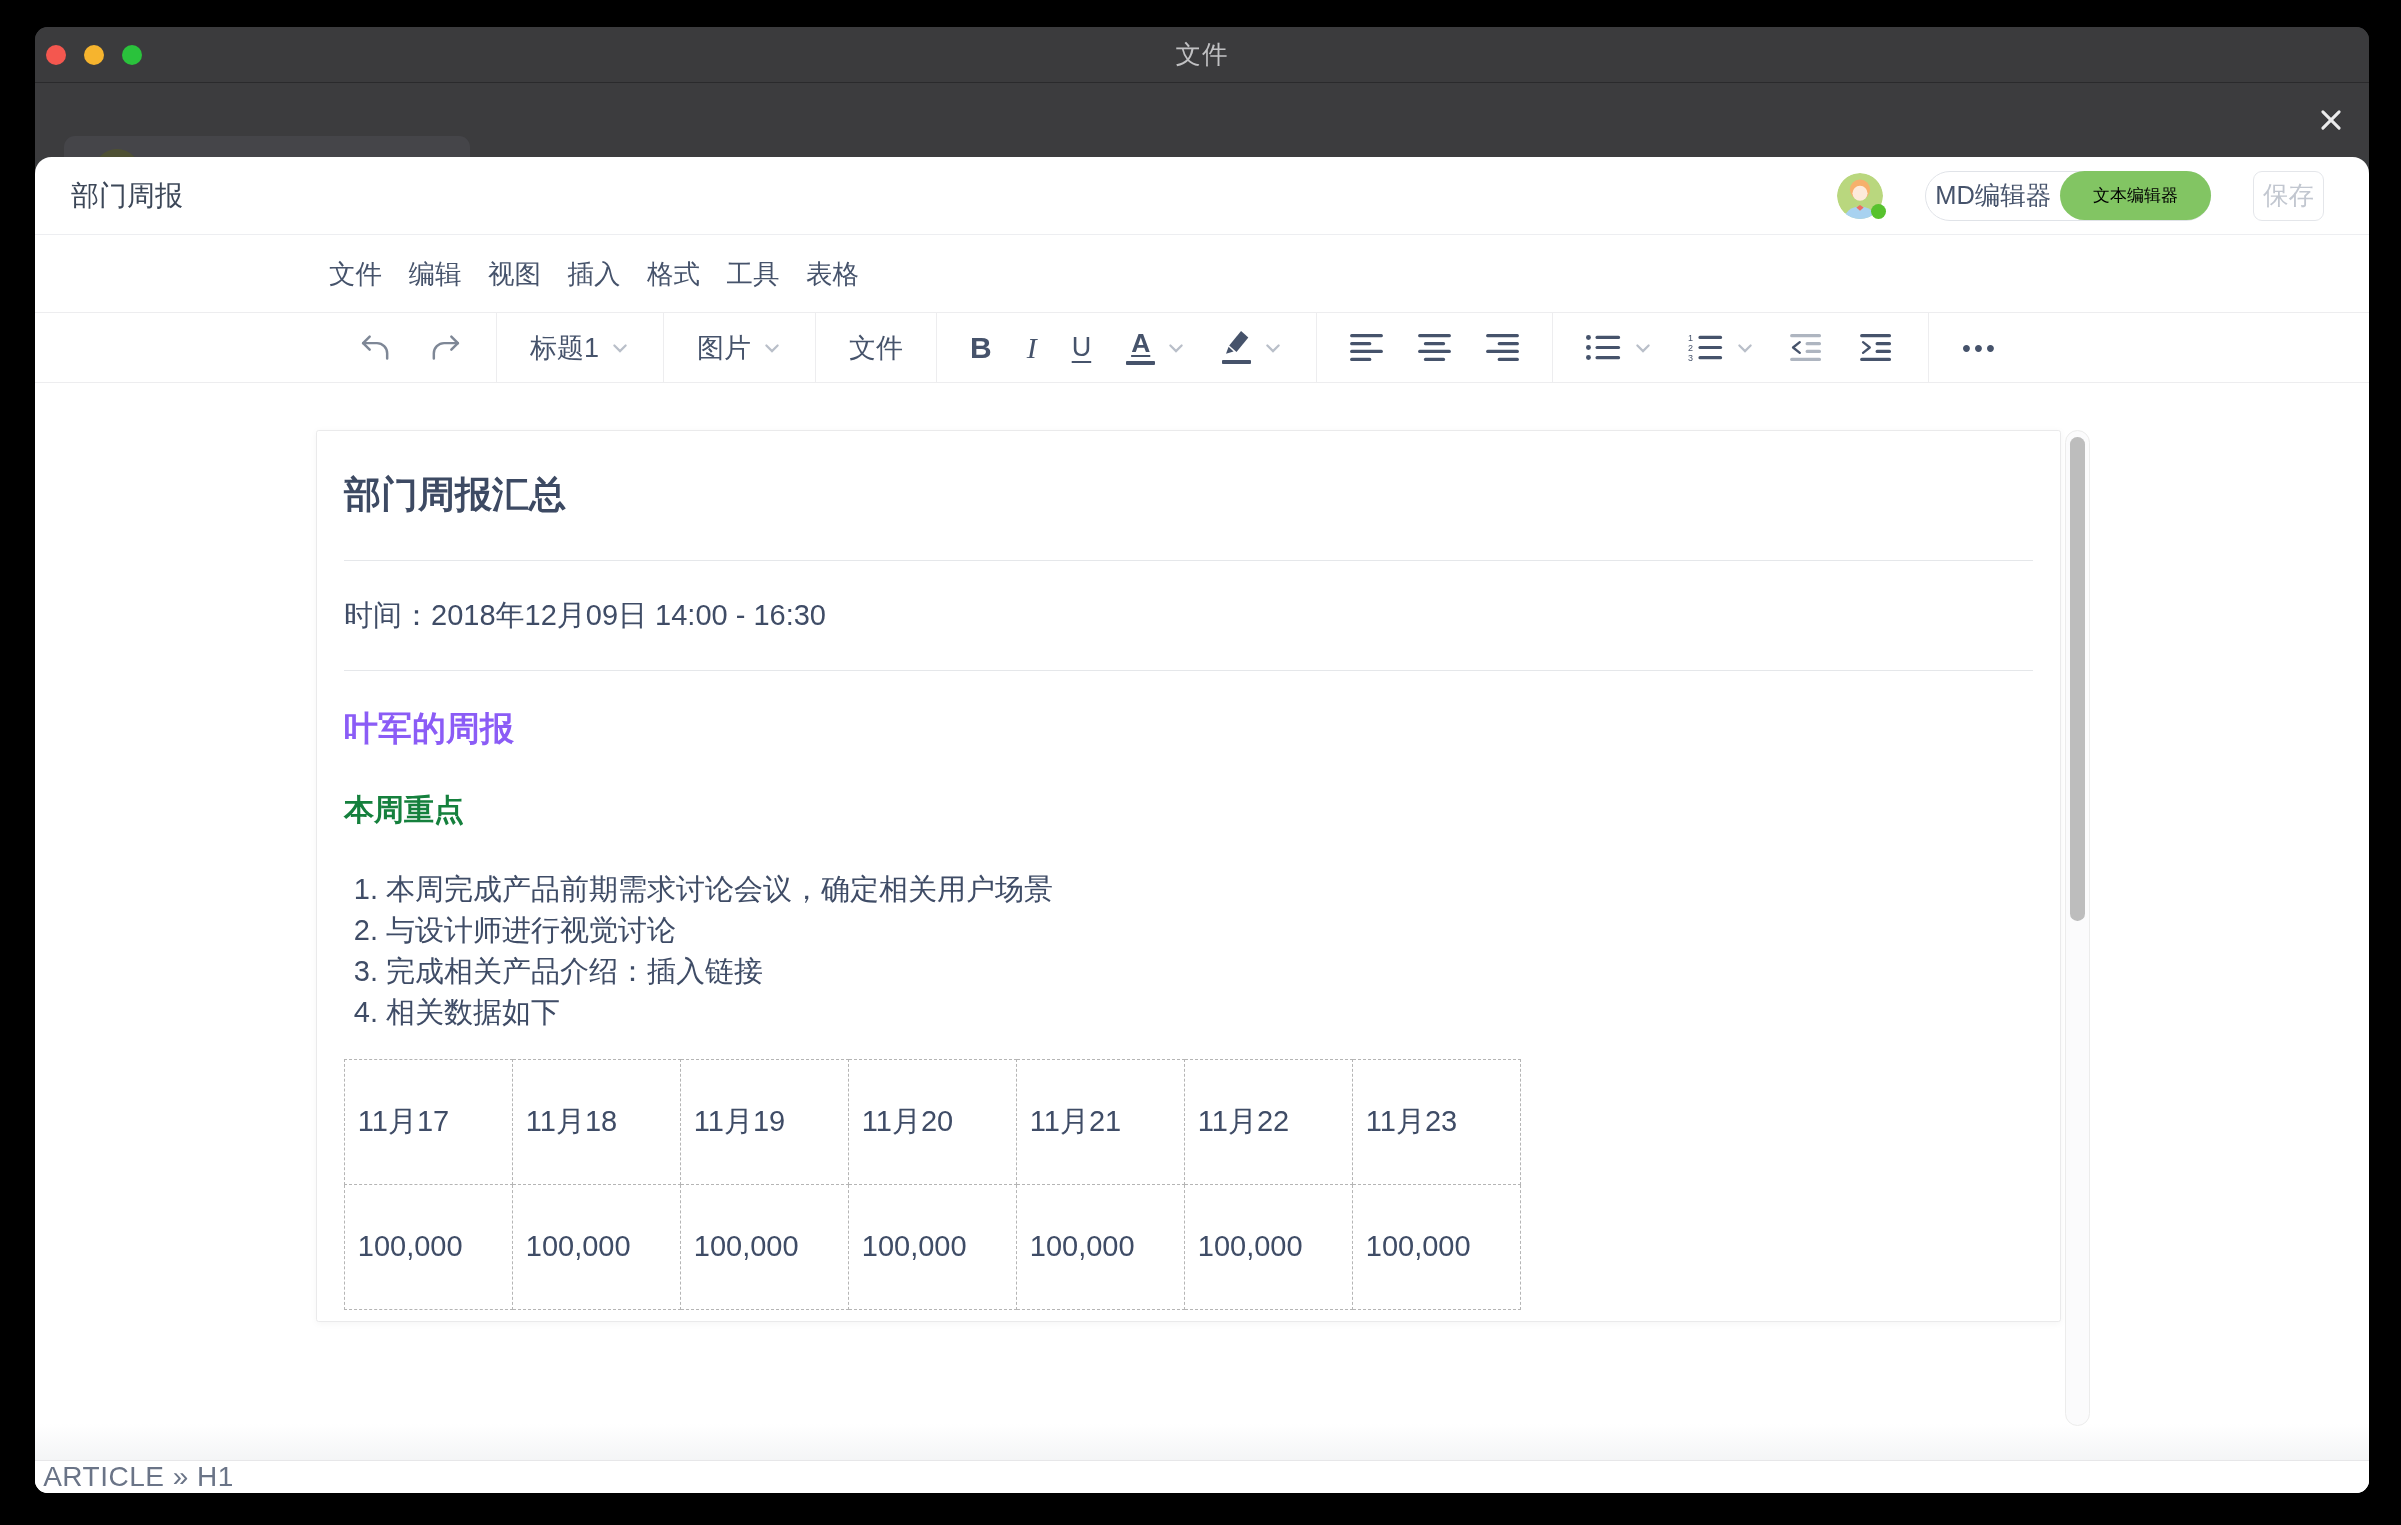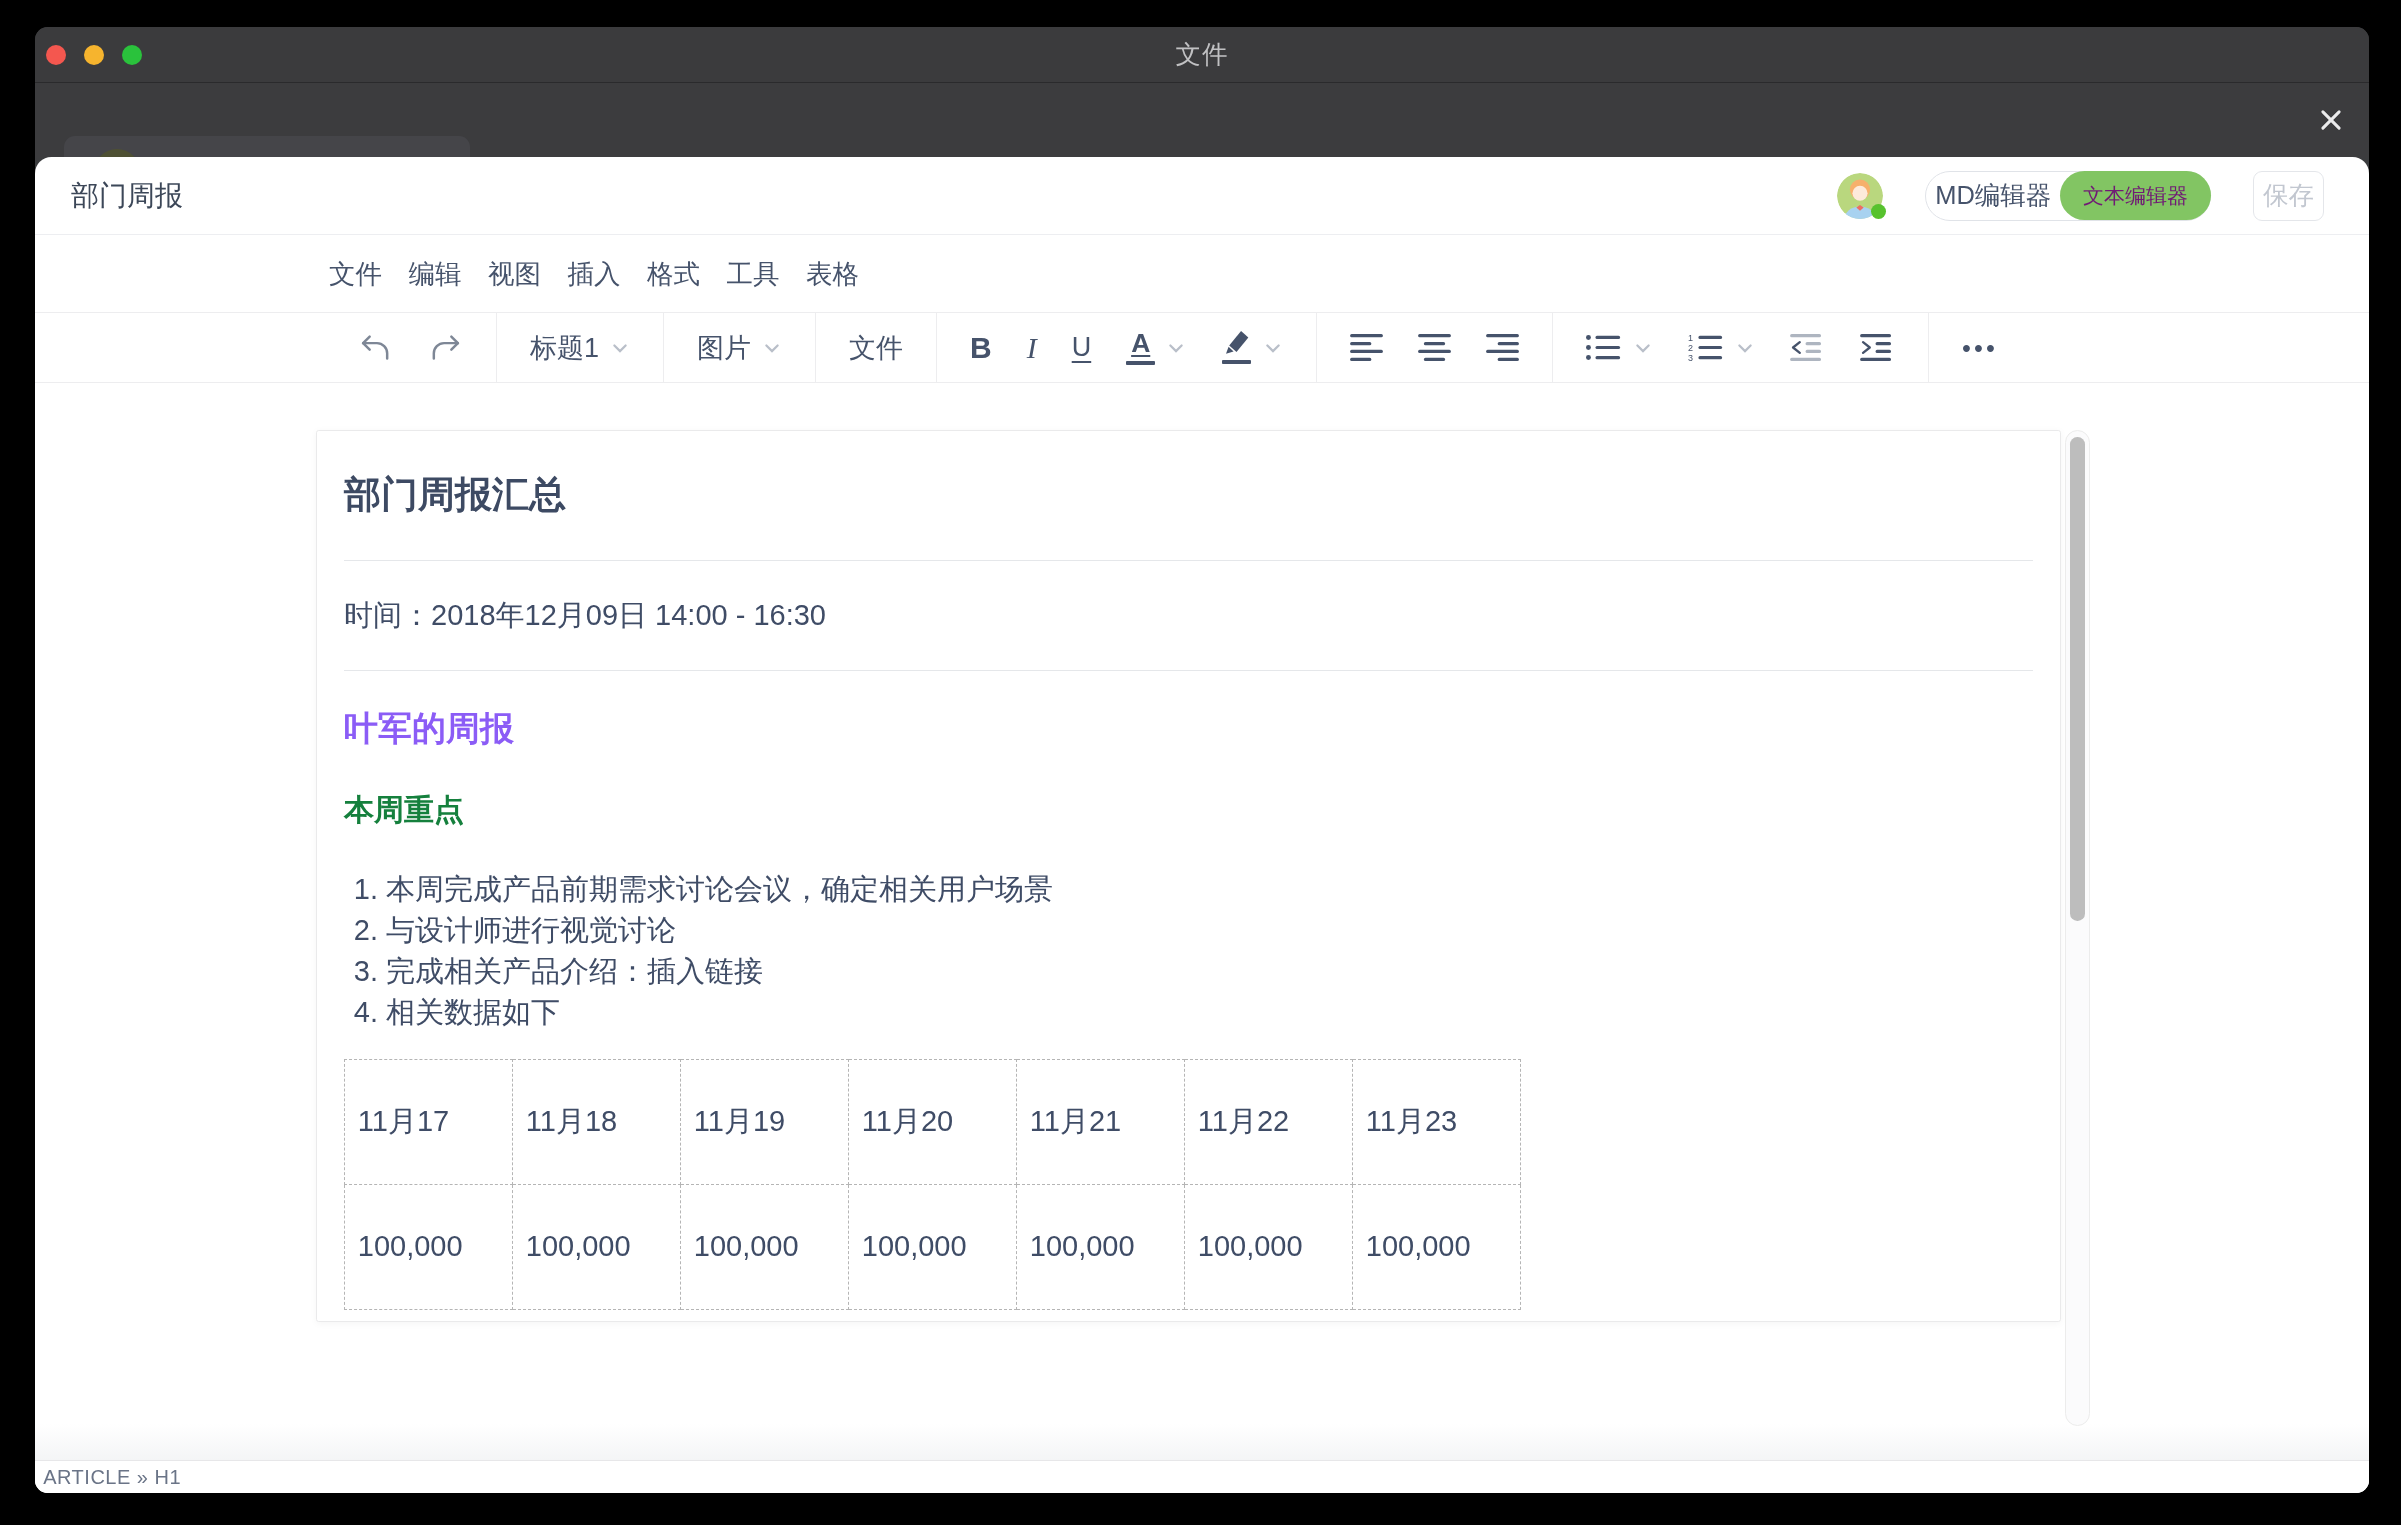--- a/index.html
+++ b/index.html
@@ -38,21 +38,21 @@
     height:78px; flex:0 0 78px; display:flex; align-items:center;
     padding:0 45px 0 36px; border-bottom:0.9px solid #edeef1; box-sizing:border-box;
   }
   .doc-title { font-size:28px; color:#3c4758; }
   .header-right { margin-left:auto; display:flex; align-items:center; }
   .avatar-wrap { position:relative; width:46px; height:46px; margin-right:42px; }
   .avatar-wrap svg { display:block; border-radius:50%; }
   .status-dot { position:absolute; right:-3.6px; bottom:-0.9px; width:15.5px; height:15.5px; border-radius:50%; background:#57c22e; }
   .segmented { display:flex; align-items:stretch; height:50px; border:0.9px solid #e0e3e8; border-radius:25.5px; box-sizing:border-box; background:#fff; }
   .seg-md { width:135px; display:flex; align-items:center; justify-content:center; font-size:25.5px; color:#46536b; }
-  .seg-text { width:151px; margin:-0.9px; border-radius:25.5px; background:#82c563; color:#701a75; font-size:21px; display:flex; align-items:center; justify-content:center; }
+  .seg-text { width:151px; margin:-0.9px; border-radius:25.5px; background:#82c563; color:#000000; font-size:17px; display:flex; align-items:center; justify-content:center; }
   .save-btn { margin-left:42px; width:71px; height:50px; border:1.8px solid #e4e6ea; border-radius:9px; color:#c2c7d0; font-size:25.5px; display:flex; align-items:center; justify-content:center; box-sizing:border-box; background:#fff; }
 
   
   .menubar { height:77px; flex:0 0 77px; display:flex; align-items:center; padding-left:294px; gap:26.5px; }
   .menu-item { font-size:26.5px; color:#46536b; }
 
   
   .toolbar { height:69px; flex:0 0 69px; border-top:0.9px solid #ededef; border-bottom:0.9px solid #ededef; display:flex; align-items:stretch; padding-left:290px; }
   .tgroup { display:flex; align-items:center; gap:35px; padding:0 33px; }
   .tgroup + .tgroup { border-left:0.9px solid #ededef; }
@@ -87,21 +87,21 @@
   .doc-h3.next { margin-top:34px; }
 
   .scrollbar {
     position:absolute; right:279px; top:47px; width:25.5px; height:996px;
     border:0.9px solid #ececec; border-radius:12.8px; background:#fbfbfc; box-sizing:border-box;
   }
   .scroll-thumb { position:absolute; left:4.6px; top:5.5px; width:14.6px; height:484px; border-radius:7.3px; background:#bdbdbd; }
 
   
   .statusbar { height:32px; flex:0 0 32px; display:flex; align-items:center; padding-left:8.2px; background:#fff; }
-  .status-text { font-size:20px; color:#6a7487; letter-spacing:0.5px; }
+  .status-text { font-size:28px; color:#6a7487; letter-spacing:0.5px; }
 
   svg { display:block; }
 </style>
 </head>
 <body>
 
 <div class="window" data-interactable="false">
 
   <div class="titlebar" data-interactable="false">
     <div class="traffic" data-interactable="false">

